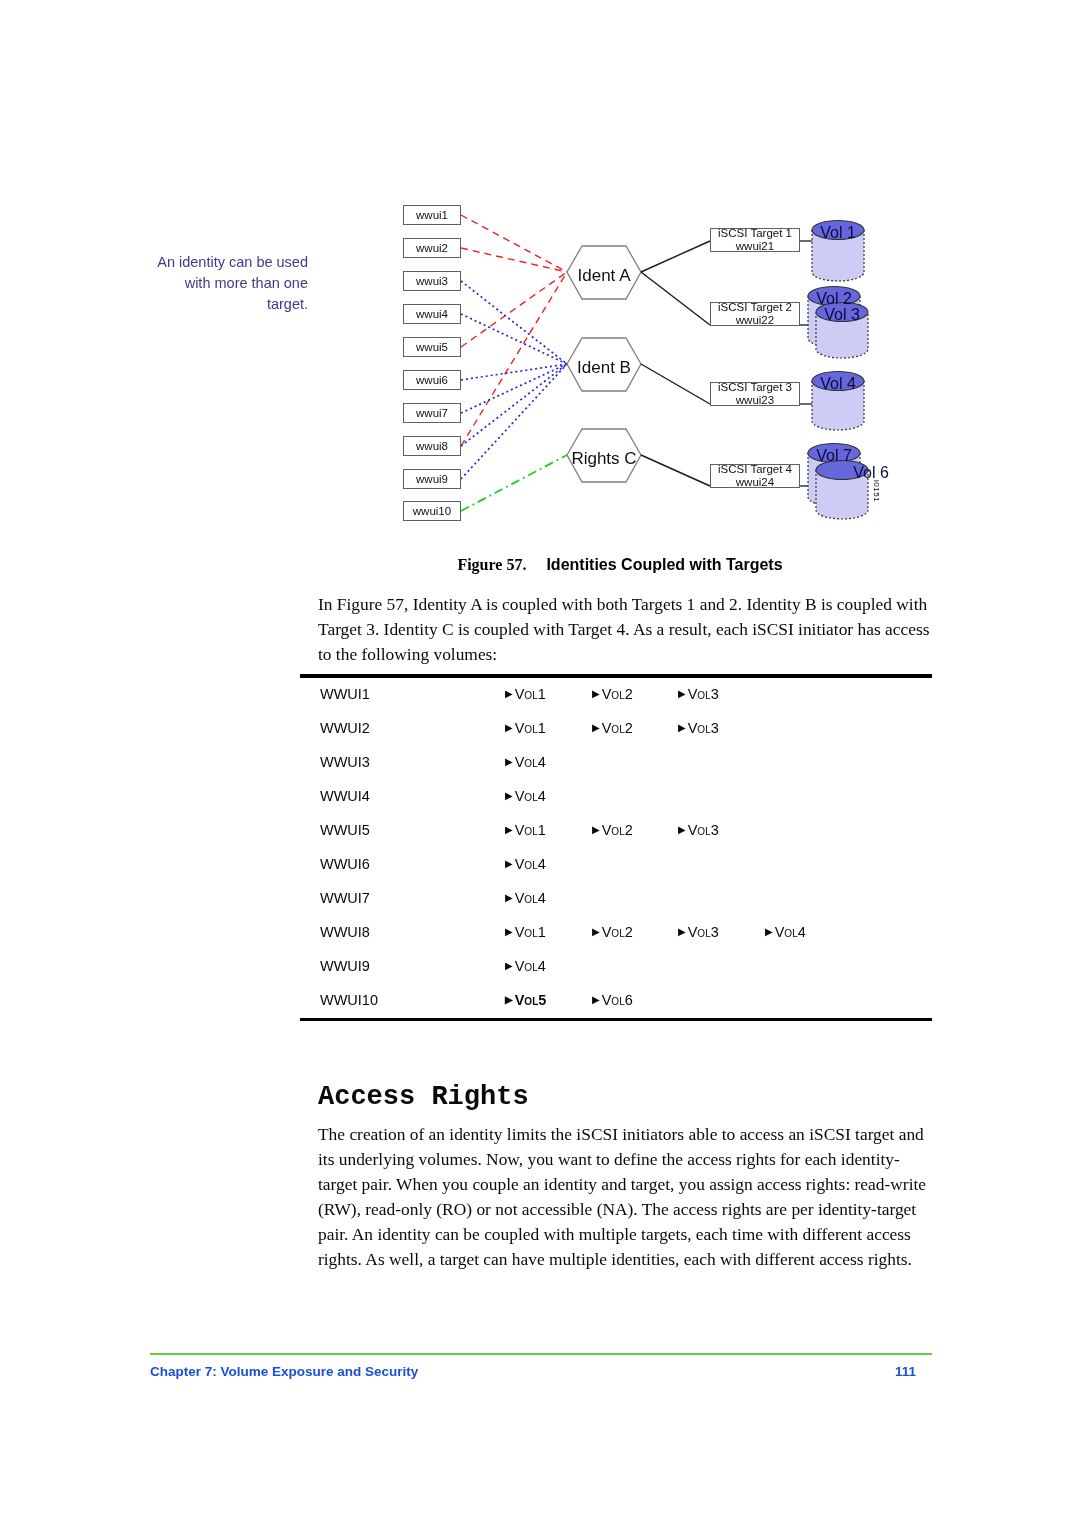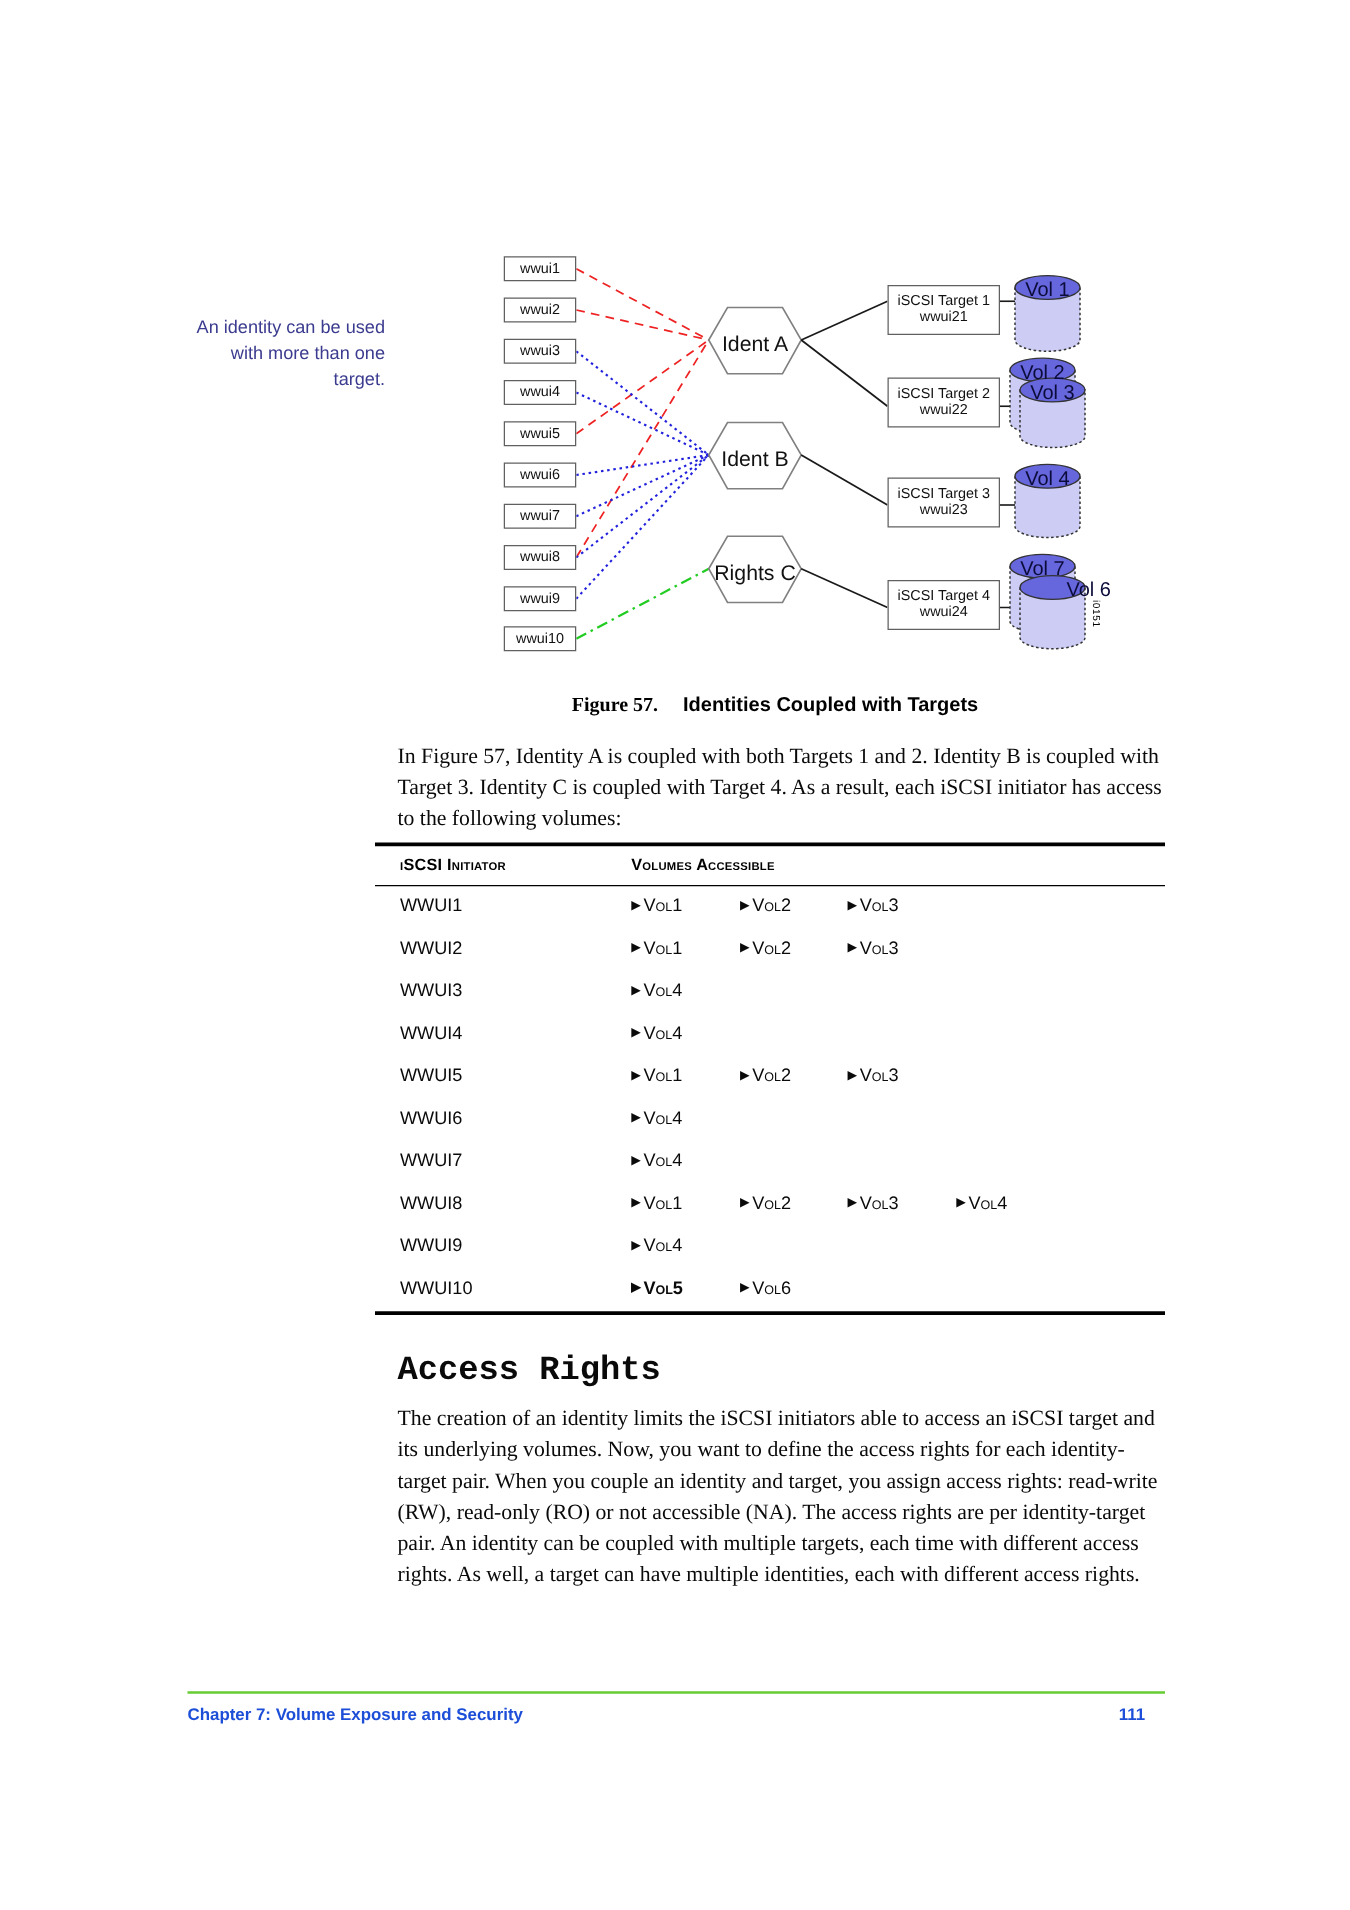--- a/index.html
+++ b/index.html
@@ -48,21 +48,21 @@
     font-size: 11.5px;
     color: #111111;
     display: flex;
     align-items: center;
     justify-content: center;
     text-align: center;
     line-height: 13px;
   }
   .initiator-box { width: 58px; height: 20px; left: 403px; }
   .target-box {
-    width: 90px; height: 40px; left: 710px;
+    width: 90px; height: 24px; left: 710px;
     flex-direction: column;
   }
   .ident-label {
     position: absolute;
     font-family: "Liberation Sans", sans-serif;
     font-size: 17px;
     color: #111111;
     width: 74px;
     text-align: center;
   }
@@ -315,24 +315,20 @@
 </div>
 
 <div class="fig-caption">
   <span class="cap-num">Figure 57.</span><span>Identities Coupled with Targets</span>
 </div>
 
 <div class="body-para" id="intro-para">In Figure 57, Identity A is coupled with both Targets 1 and 2.  Identity B is coupled with Target 3.  Identity C is coupled with Target 4.  As a result, each iSCSI initiator has access to the following volumes:</div>
 
 <div class="vol-table">
   <div class="rule-thick"></div>
-  <div class="thead-row">
-    <div class="th-cell col-init">iSCSI Initiator</div>
-    <div class="th-cell" style="left:205px">Volumes Accessible</div>
-  </div>
   <div class="rule-thin"></div>
   <div class="tbody" id="table-body">
       <div class="trow">
         <div class="cell col-init">WWUI1</div>
         <div class="cell vol-cell" style="left: 205px;"><span class="tri">▶</span><span>Vol1</span></div>
         <div class="cell vol-cell" style="left: 292px;"><span class="tri">▶</span><span>Vol2</span></div>
         <div class="cell vol-cell" style="left: 378px;"><span class="tri">▶</span><span>Vol3</span></div>
       </div>
       <div class="trow">
         <div class="cell col-init">WWUI2</div>

